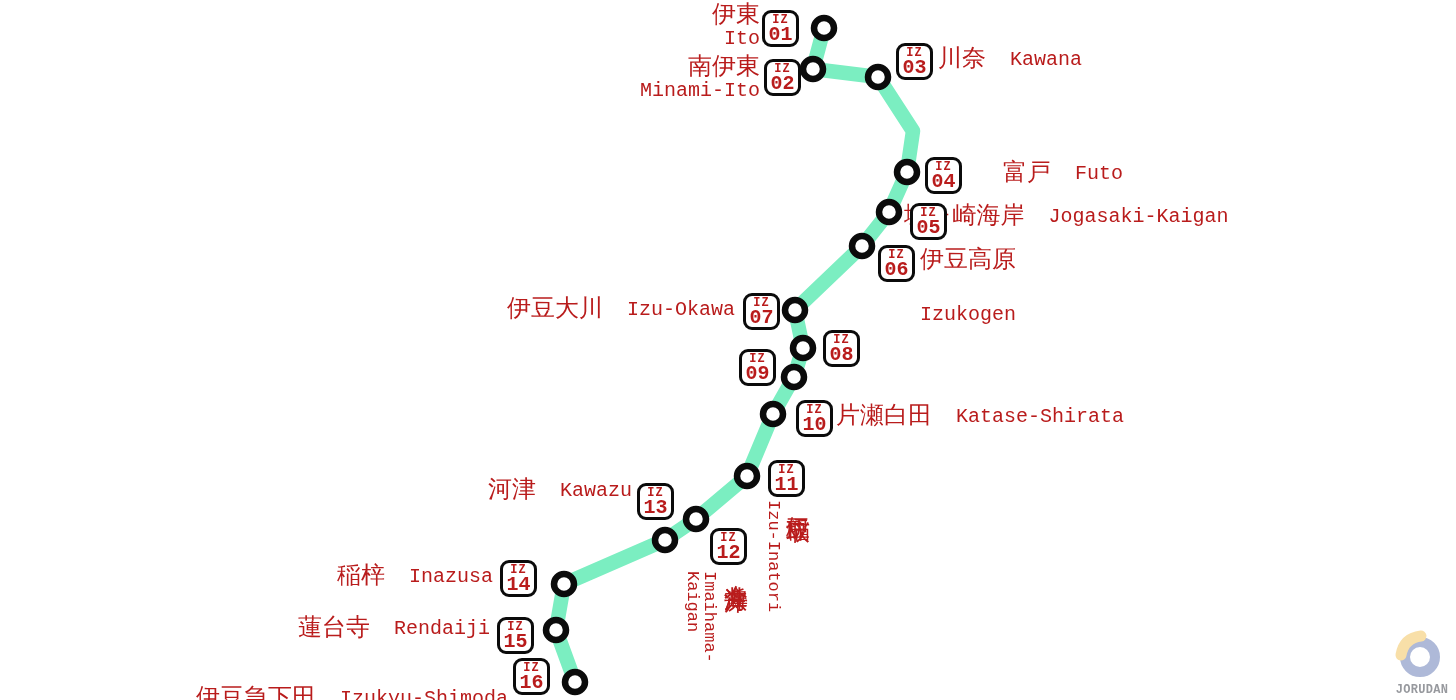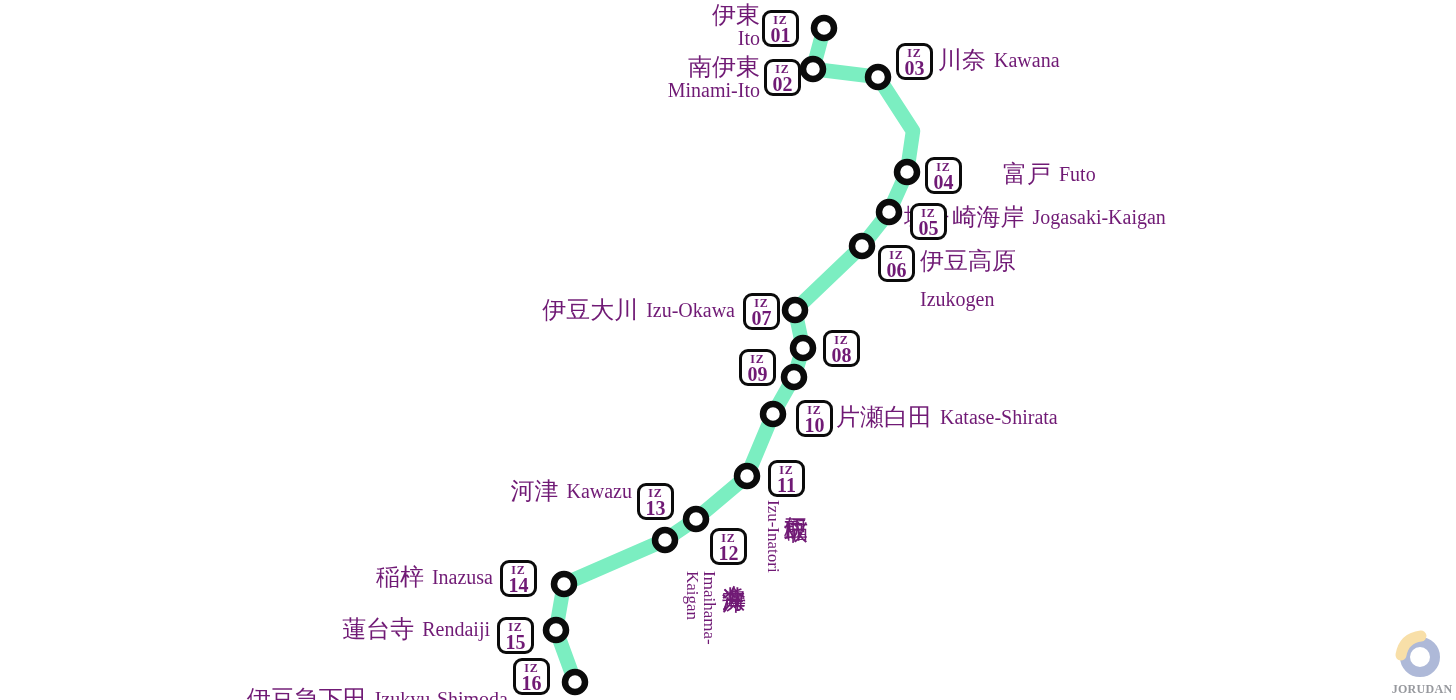--- a/index.html
+++ b/index.html
@@ -1,32 +1,32 @@
 <!DOCTYPE html>
 <html><head>
 <meta charset="utf-8">
 <title>Route Map</title>
 <style>
   html,body { margin:0; padding:0; background:#fff; }
   .canvas {
     position:relative; width:1456px; height:700px; background:#ffffff;
-    overflow:hidden; font-family:Liberation Serif, serif;
-    color:#701a75;
+    overflow:hidden; font-family:Liberation Mono, monospace;
+    color:#b91c1c;
   }
   svg.route { position:absolute; left:0; top:0; z-index:1; }
   .badge {
     position:absolute; width:37px; height:37px; box-sizing:border-box;
     border:3px solid #0b0b0b; border-radius:9px; background:#fff;
     display:flex; flex-direction:column; align-items:center; justify-content:flex-end;
     z-index:3;
   }
   .b-prefix { font-size:12px; font-weight:700; line-height:11px; letter-spacing:1px; }
   .b-num    { font-size:20px; font-weight:700; line-height:18px; }
   .row {
-    position:absolute; display:flex; align-items:flex-start; gap:8px;
+    position:absolute; display:flex; align-items:flex-start; gap:24px;
     white-space:nowrap; height:30px; line-height:30px; z-index:2;
   }
   .kanji  { font-size:24px; }
   .romaji { font-size:20px; }
   .stack  { position:absolute; text-align:right; white-space:nowrap; z-index:2; }
   .stack .kanji  { display:block; line-height:27px; }
   .stack .romaji { display:block; line-height:19px; }
   .v-kanji {
     position:absolute; writing-mode:vertical-rl; font-size:24px;
     line-height:24px; letter-spacing:1px; z-index:2;

